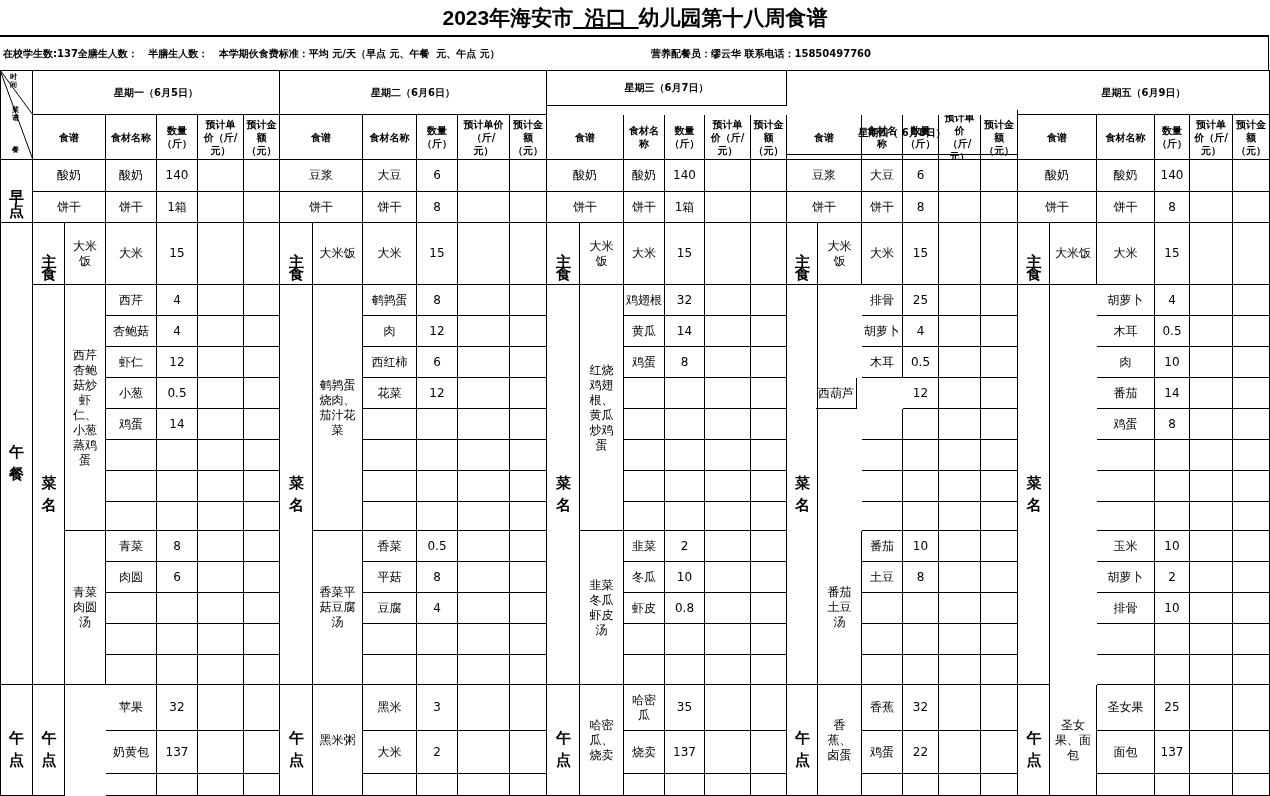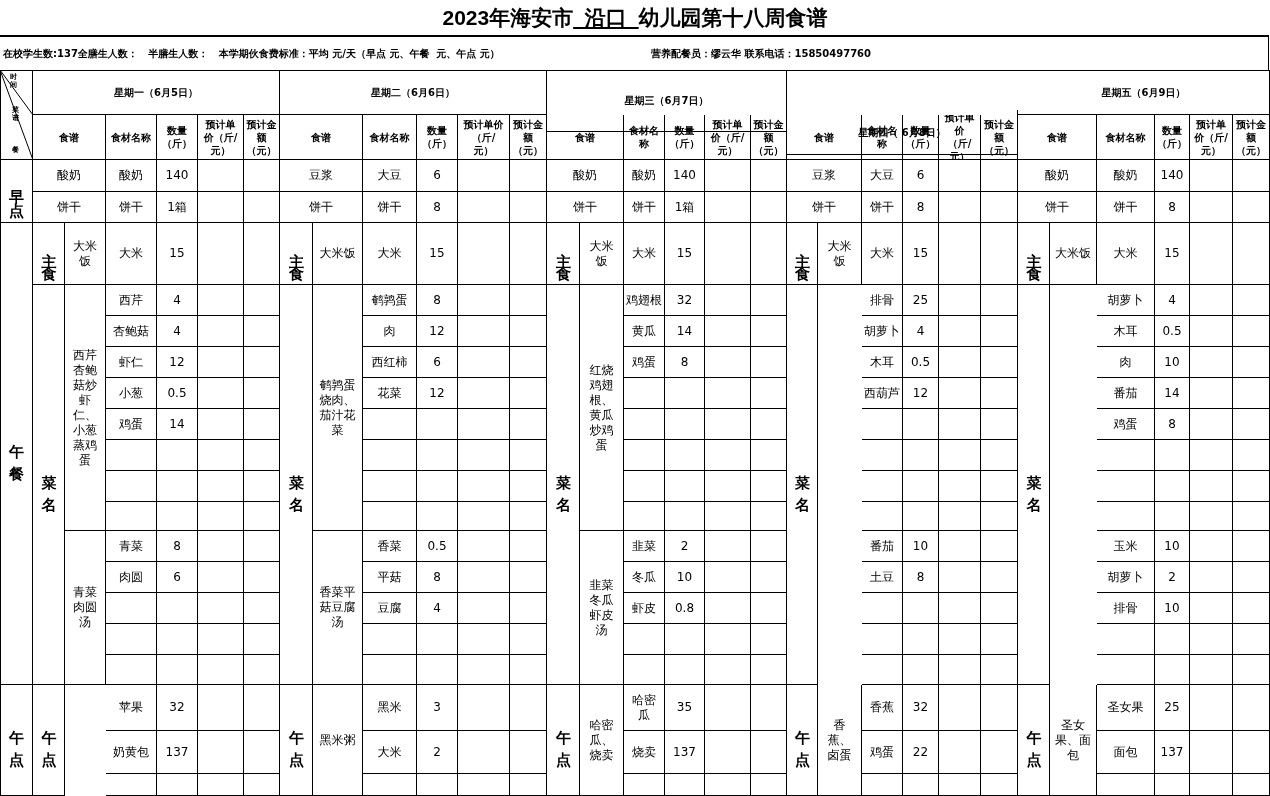--- a/index.html
+++ b/index.html
@@ -221,21 +221,21 @@
     <div class="c" style="left: 458px; top: 615px; width: 52px; height: 46px;"></div>
     <div class="c" style="left: 510px; top: 615px; width: 37px; height: 46px;"></div>
     <div class="c wrap" style="left: 363px; top: 661px; width: 54px; height: 43px;">大米</div>
     <div class="c" style="left: 417px; top: 661px; width: 41px; height: 43px;">2</div>
     <div class="c" style="left: 458px; top: 661px; width: 52px; height: 43px;"></div>
     <div class="c" style="left: 510px; top: 661px; width: 37px; height: 43px;"></div>
     <div class="c wrap" style="left: 363px; top: 704px; width: 54px; height: 22px;"></div>
     <div class="c" style="left: 417px; top: 704px; width: 41px; height: 22px;"></div>
     <div class="c" style="left: 458px; top: 704px; width: 52px; height: 22px;"></div>
     <div class="c" style="left: 510px; top: 704px; width: 37px; height: 22px;"></div>
-    <div class="c hdr" style="left: 547px; top: 0px; width: 240px; height: 62px;">星期三（6月7日）</div>
+    <div class="c hdr" style="left: 547px; top: 0px; width: 240px; height: 36px;">星期三（6月7日）</div>
     <div class="c hdr" style="left: 547px; top: 45px; width: 77px; height: 45px;">食谱</div>
     <div class="c hdr wrap" style="left: 624px; top: 45px; width: 41px; height: 45px;">食材名称</div>
     <div class="c hdr wrap" style="left: 665px; top: 45px; width: 40px; height: 45px;">数量（斤）</div>
     <div class="c hdr wrap" style="left: 705px; top: 45px; width: 46px; height: 45px;">预计单价（斤/元）</div>
     <div class="c hdr wrap" style="left: 751px; top: 45px; width: 36px; height: 45px;">预计金额（元）</div>
     <div class="c" style="left: 547px; top: 90px; width: 77px; height: 32px;">酸奶</div>
     <div class="c" style="left: 624px; top: 90px; width: 41px; height: 32px;">酸奶</div>
     <div class="c" style="left: 665px; top: 90px; width: 40px; height: 32px;">140</div>
     <div class="c" style="left: 705px; top: 90px; width: 46px; height: 32px;"></div>
     <div class="c" style="left: 751px; top: 90px; width: 36px; height: 32px;"></div>
@@ -347,40 +347,41 @@
     <div class="c" style="left: 939px; top: 215px; width: 42px; height: 31px;"></div>
     <div class="c" style="left: 981px; top: 215px; width: 37px; height: 31px;"></div>
     <div class="c" style="left: 862px; top: 246px; width: 41px; height: 31px;">胡萝卜</div>
     <div class="c" style="left: 903px; top: 246px; width: 36px; height: 31px;">4</div>
     <div class="c" style="left: 939px; top: 246px; width: 42px; height: 31px;"></div>
     <div class="c" style="left: 981px; top: 246px; width: 37px; height: 31px;"></div>
     <div class="c" style="left: 862px; top: 277px; width: 41px; height: 31px;">木耳</div>
     <div class="c" style="left: 903px; top: 277px; width: 36px; height: 31px;">0.5</div>
     <div class="c" style="left: 939px; top: 277px; width: 42px; height: 31px;"></div>
     <div class="c" style="left: 981px; top: 277px; width: 37px; height: 31px;"></div>
-    <div class="c" style="left: 862px; top: 308px; width: 41px; height: 31px; text-align: center;">西葫芦</div>
+    <div class="c" style="left: 816px; top: 308px; width: 41px; height: 31px; text-align: center;">西葫芦</div>
     <div class="c" style="left: 903px; top: 308px; width: 36px; height: 31px;">12</div>
     <div class="c" style="left: 939px; top: 308px; width: 42px; height: 31px;"></div>
     <div class="c" style="left: 981px; top: 308px; width: 37px; height: 31px;"></div>
     <div class="c" style="left: 862px; top: 339px; width: 41px; height: 31px;"></div>
     <div class="c" style="left: 903px; top: 339px; width: 36px; height: 31px;"></div>
     <div class="c" style="left: 939px; top: 339px; width: 42px; height: 31px;"></div>
     <div class="c" style="left: 981px; top: 339px; width: 37px; height: 31px;"></div>
     <div class="c" style="left: 862px; top: 370px; width: 41px; height: 31px;"></div>
     <div class="c" style="left: 903px; top: 370px; width: 36px; height: 31px;"></div>
     <div class="c" style="left: 939px; top: 370px; width: 42px; height: 31px;"></div>
     <div class="c" style="left: 981px; top: 370px; width: 37px; height: 31px;"></div>
     <div class="c" style="left: 862px; top: 401px; width: 41px; height: 31px;"></div>
     <div class="c" style="left: 903px; top: 401px; width: 36px; height: 31px;"></div>
     <div class="c" style="left: 939px; top: 401px; width: 42px; height: 31px;"></div>
     <div class="c" style="left: 981px; top: 401px; width: 37px; height: 31px;"></div>
     <div class="c" style="left: 862px; top: 432px; width: 41px; height: 29px;"></div>
     <div class="c" style="left: 903px; top: 432px; width: 36px; height: 29px;"></div>
     <div class="c" style="left: 939px; top: 432px; width: 42px; height: 29px;"></div>
     <div class="c" style="left: 981px; top: 432px; width: 37px; height: 29px;"></div>
+    <div class="c wrap" style="left: 818px; top: 461px; width: 44px; height: 154px;">番茄土豆汤</div>
     <div class="c" style="left: 862px; top: 461px; width: 41px; height: 31px;">番茄</div>
     <div class="c" style="left: 903px; top: 461px; width: 36px; height: 31px;">10</div>
     <div class="c" style="left: 939px; top: 461px; width: 42px; height: 31px;"></div>
     <div class="c" style="left: 981px; top: 461px; width: 37px; height: 31px;"></div>
     <div class="c" style="left: 862px; top: 492px; width: 41px; height: 31px;">土豆</div>
     <div class="c" style="left: 903px; top: 492px; width: 36px; height: 31px;">8</div>
     <div class="c" style="left: 939px; top: 492px; width: 42px; height: 31px;"></div>
     <div class="c" style="left: 981px; top: 492px; width: 37px; height: 31px;"></div>
     <div class="c" style="left: 862px; top: 523px; width: 41px; height: 31px;"></div>
     <div class="c" style="left: 903px; top: 523px; width: 36px; height: 31px;"></div>

